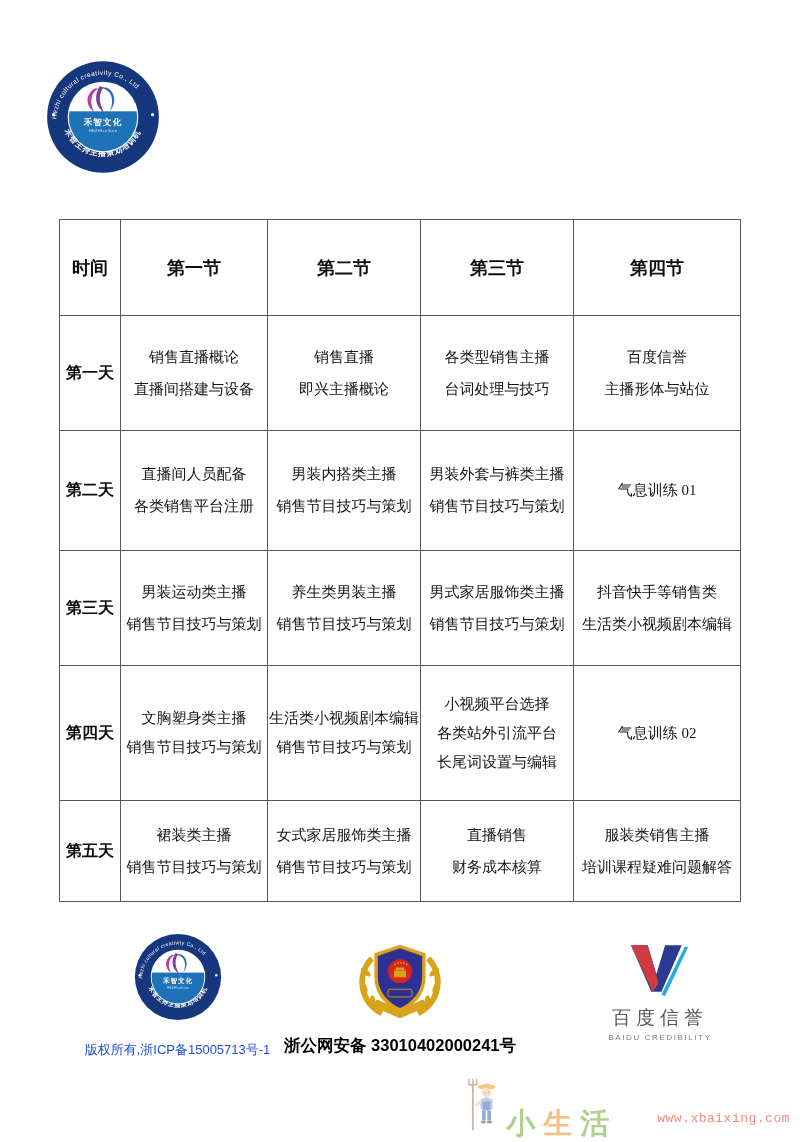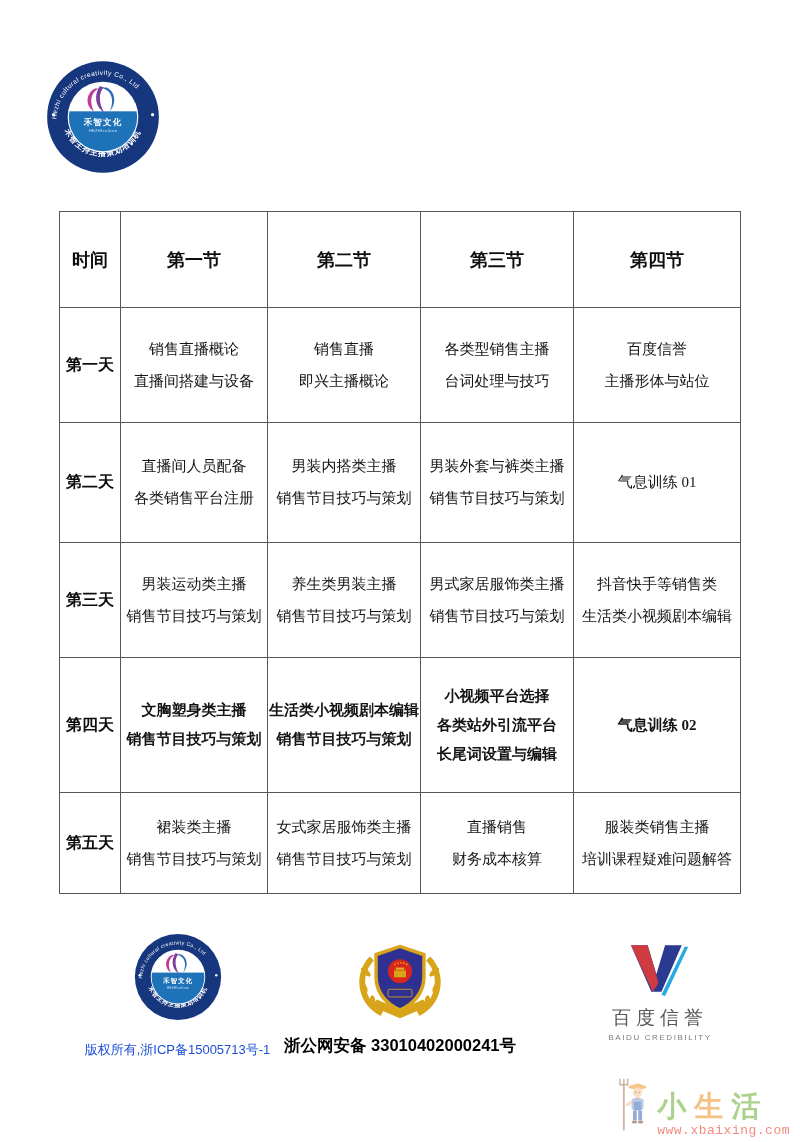--- a/index.html
+++ b/index.html
@@ -22,35 +22,35 @@
   .hz-ring-bottom{font-family:"Liberation Sans",sans-serif;font-size:7px;font-weight:bold;fill:#fff;letter-spacing:.6px;}
   .hz-band{fill:var(--logo-inner-blue,#1d72b8);}
   .hz-sw-m{fill:var(--swirl-magenta,#c13a94);}
   .hz-sw-p{fill:var(--swirl-purple,#7a3d9c);}
   .hz-sw-b{fill:var(--swirl-blue,#2e6db4);}
   .hz-name{font-family:"Liberation Sans",sans-serif;font-size:7.5px;font-weight:bold;fill:#fff;letter-spacing:1px;}
   .hz-name-en{font-family:"Liberation Sans",sans-serif;font-size:3.6px;fill:#cfe6f7;letter-spacing:.3px;}
   .hz-star{fill:#fff;}
   
   .course-table{
-    position:absolute;left:59px;top:211px;width:681px;
+    position:absolute;left:59px;top:219px;width:681px;
     border-collapse:collapse;table-layout:fixed;
   }
   .course-table th,.course-table td{
     border:1px solid var(--table-border,#565656);
     text-align:center;vertical-align:middle;padding:0;
   }
   .course-table th{font-size:18px;font-weight:bold;height:95px;color:#0d0d0d;}
   .day-cell{font-size:16px;font-weight:bold;color:#0d0d0d;}
   .course-line{font-size:15px;color:#141414;margin:11px 0;line-height:1.4;}
   tr.rh1 td{height:114px}
   tr.rh2 td{height:119px}
   tr.rh3 td{height:114px}
   tr.rh4 td{height:134px}
-  tr.rh4 .course-line{margin:8px 0;font-weight:bold;}
+  tr.rh4 .course-line{margin:8px 0;}
   tr.rh5 td{height:100px}
   
   .f-block{position:absolute;top:933px;text-align:center;}
   .f-left{left:60px;width:235px;}
   .f-center{left:280px;width:240px;}
   .f-right{left:565px;width:190px;}
   .logo-footer{width:88px;height:88px;display:inline-block;}
   .police-badge{width:94px;height:92px;display:inline-block;}
   .baidu-logo{width:92px;height:58px;display:inline-block;margin-top:8px;}
   .copyright-text{margin-top:16px;font-family:"Liberation Sans",sans-serif;font-size:13px;color:#1d4ed8;}
@@ -63,21 +63,21 @@
   .bdg-r{fill:var(--badge-red,#d9261c);}
   .bd-navy{fill:var(--baidu-navy,#2b3990);}
   .bd-red{fill:var(--baidu-red,#d03a41);}
   .bd-lb{fill:var(--baidu-lightblue,#27aae1);}
   
   .watermark{
     position:absolute;right:10px;bottom:4px;display:flex;align-items:flex-end;
     opacity:.62;
   }
   .wm-mascot{width:38px;height:64px;margin-right:2px;}
-  .wm-textcol{display:flex;flex-direction:column;align-items:flex-start;}
+  .wm-textcol{display:flex;flex-direction:row;align-items:flex-start;gap:40px;}
   .wm-chars{font-family:"Liberation Sans",sans-serif;font-weight:bold;font-size:29px;line-height:1;letter-spacing:8px;}
   .wm-c0{color:var(--wm-green,#7ab648);}
   .wm-c1{color:var(--wm-orange,#f09c3c);}
   .wm-c2{color:var(--wm-green,#7ab648);}
   .wm-url{font-family:"Liberation Mono",monospace;font-size:13px;color:var(--wm-red,#e8432e);margin-top:2px;letter-spacing:.5px;}
 </style>
 </head>
 <body>
 
 <svg class="logo-header" viewBox="0 0 100 100">

